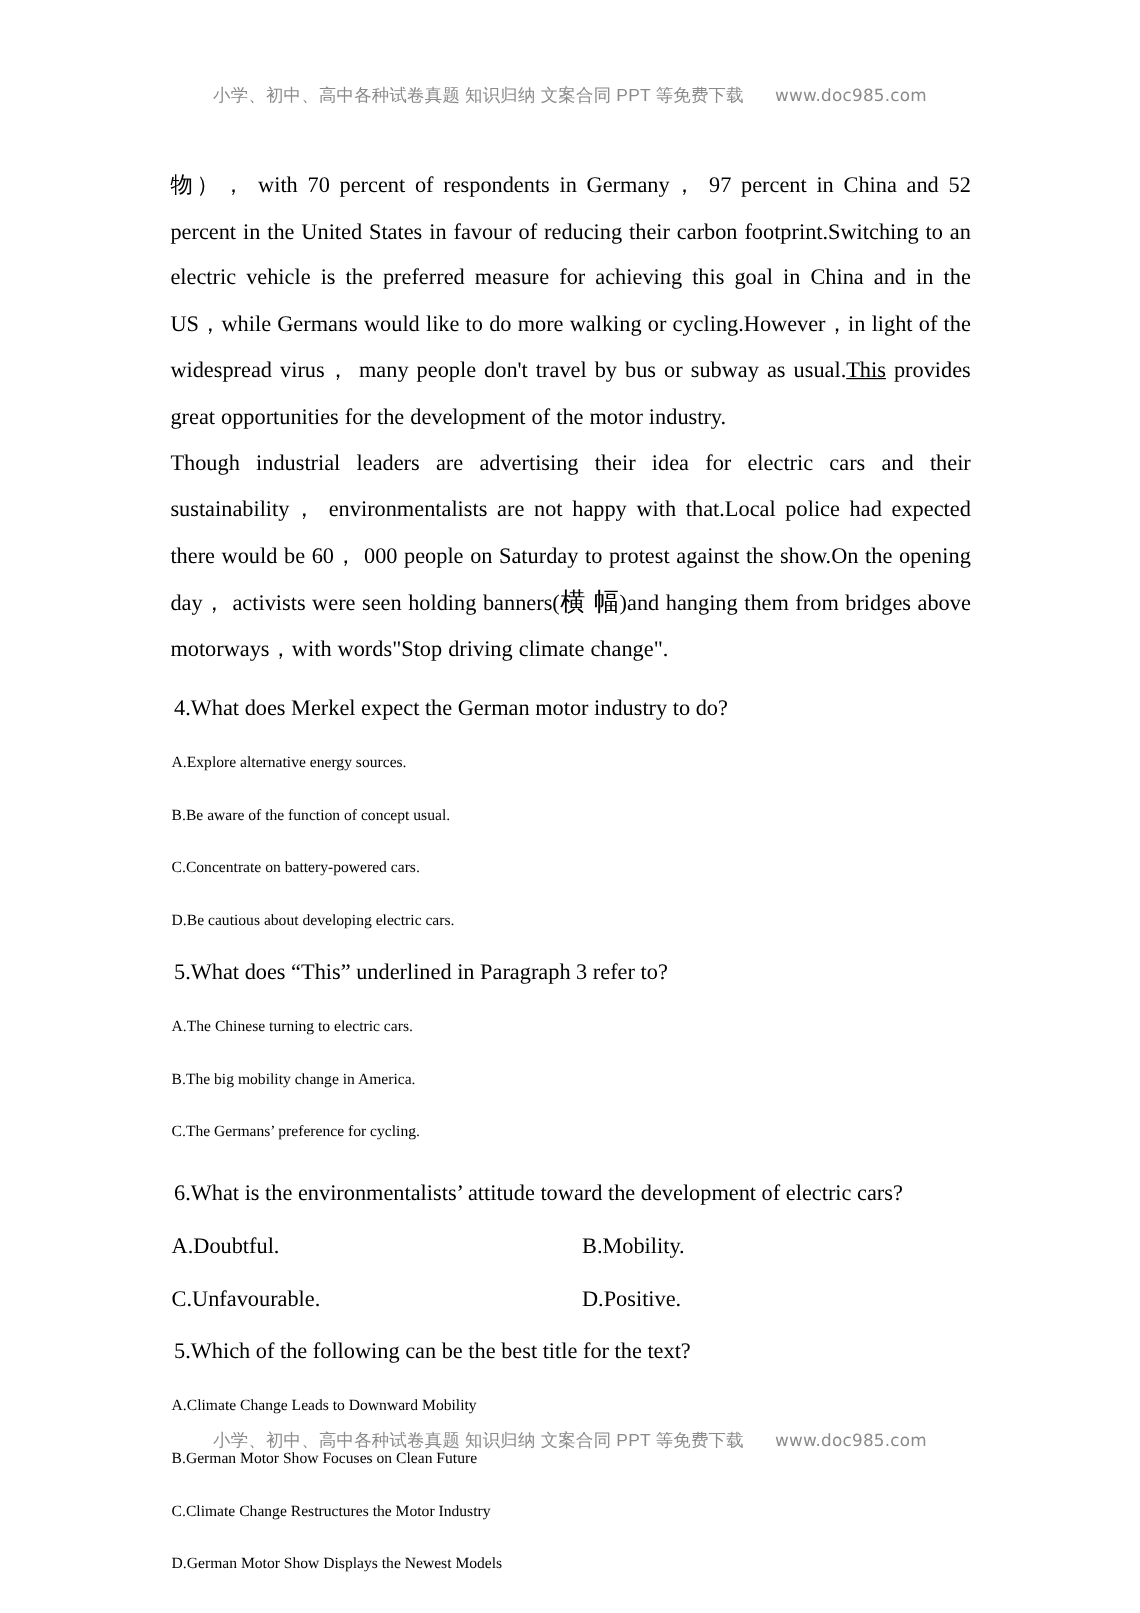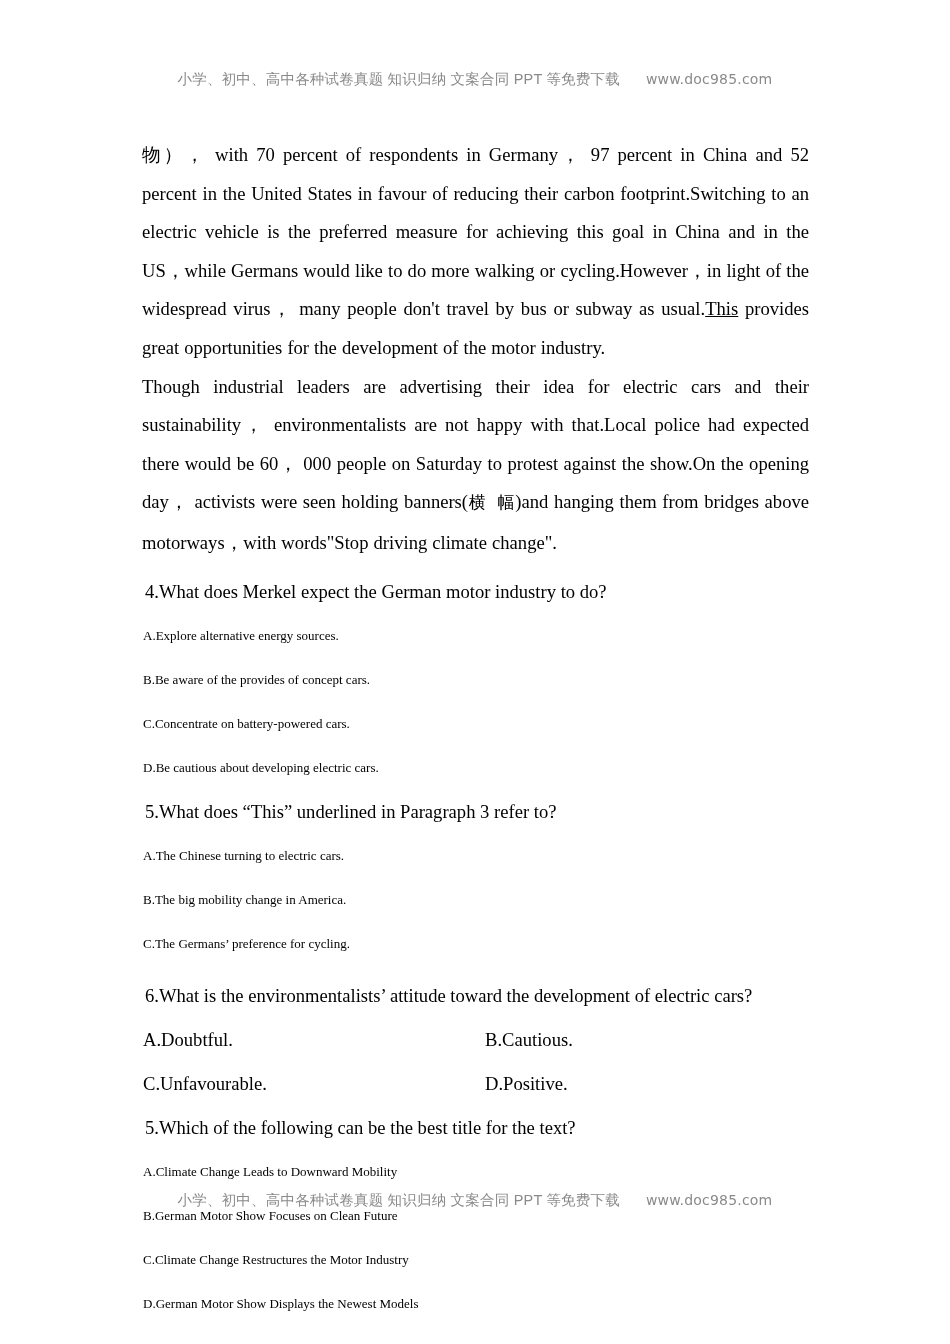--- a/index.html
+++ b/index.html
@@ -59,22 +59,22 @@
     margin: 0;
     font-size: 18.6px;
     line-height: 38.6px;
     text-align: justify;
     text-justify: inter-word;
     text-indent: 0;
     word-spacing: 0.4px;
   }
 
   .cjk {
-    font-family: Liberation Mono, monospace;
-    font-size: 17px;
+    font-family: Liberation Sans, sans-serif;
+    font-size: 21px;
   }
   .underline { text-decoration: underline; margin-top: 13px; }
 
   
   .question-block { margin: 0; }
 
   .q-stem {
     margin: 0;
     font-size: 18.6px;
     line-height: 36px;
@@ -116,21 +116,21 @@
 
     <p class="para"><span>Though industrial leaders are advertising their idea for electric cars and their sustainability， environmentalists are not happy with that.Local police had expected there would be 60， 000 people on Saturday to protest against the show.On the opening day， activists were seen holding banners(</span><span class="cjk">横 幅</span><span>)and hanging them from bridges above motorways，with words"Stop driving climate change".</span></p>
 
     <div class="gap-md"></div>
 
     <div class="question-block">
       <p class="q-stem">4.What does Merkel expect the German motor industry to do?</p>
       <div class="gap-sm"></div>
       <p class="opt">A.Explore alternative energy sources.</p>
       <div class="gap-sm"></div>
-      <p class="opt">B.Be aware of the provides of concept cars.</p>
+      <p class="opt">B.Be aware of the function of concept usual.</p>
       <div class="gap-sm"></div>
       <p class="opt">C.Concentrate on battery-powered cars.</p>
       <div class="gap-sm"></div>
       <p class="opt">D.Be cautious about developing electric cars.</p>
     </div>
 
     <div class="gap-sm"></div>
 
     <div class="question-block">
       <p class="q-stem">5.What does “This” underlined in Paragraph 3 refer to?</p>
@@ -143,21 +143,21 @@
       <div class="gap-sm"></div>
     </div>
 
     <div class="gap-sm"></div>
 
     <div class="question-block">
       <p class="q-stem">6.What is the environmentalists’ attitude toward the development of electric cars?</p>
       <div class="gap-sm"></div>
       <div class="opt-row">
         <span class="col-a">A.Doubtful.</span>
-        <span class="col-b">B.Cautious.</span>
+        <span class="col-b">B.Mobility.</span>
       </div>
       <div class="gap-sm"></div>
       <div class="opt-row">
         <span class="col-a">C.Unfavourable.</span>
         <span class="col-b">D.Positive.</span>
       </div>
     </div>
 
     <div class="gap-sm"></div>
 

